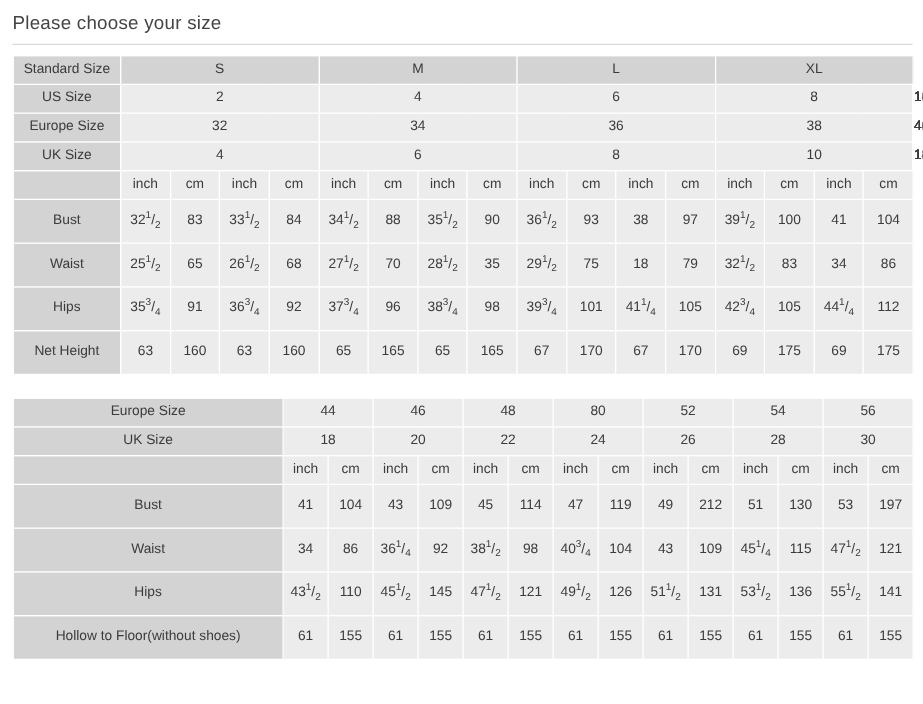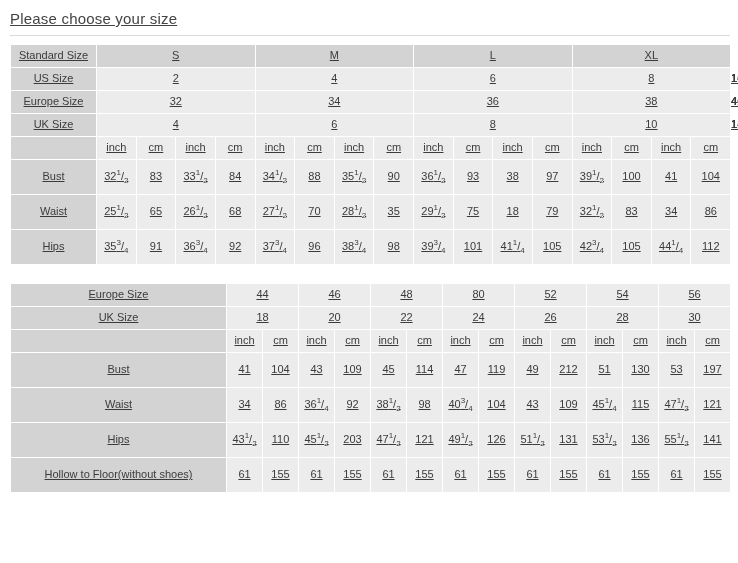--- a/index.html
+++ b/index.html
@@ -18,21 +18,20 @@
     position: relative;
     width: 738px;
     height: 563px;
     box-sizing: border-box;
   }
   .title {
     font-size: 15px;
     color: #444444;
     padding: 10px 0 8px 10px;
     letter-spacing: 0.2px;
-    text-decoration: underline;
   }
   .title-rule {
     height: 1px;
     background: #d9d9d9;
     margin: 0 8px 0 10px;
   }
   table {
     border-collapse: collapse;
     table-layout: fixed;
     font-size: 11px;
@@ -60,21 +59,20 @@
     line-height: 0;
   }
   .t1-wrap {
     padding: 8px 8px 0 10px;
   }
   .t2-wrap {
     padding: 18px 8px 0 10px;
   }
   table.sizechart {
     width: 720px;
-    text-decoration: underline;
   }
   .r-hdr td { height: 22px; }
   .r-row td { height: 22px; }
   .r-tall td { height: 46px; }
   .r-tall2 td { height: 34px; }
 </style>
 </head>
 <body>
 
 <div class="page">
@@ -198,20 +196,39 @@
             <td class="cell">98</td>
             <td class="cell">39<sup>3</sup>/<sub>4</sub></td>
             <td class="cell">101</td>
             <td class="cell">41<sup>1</sup>/<sub>4</sub></td>
             <td class="cell">105</td>
             <td class="cell">42<sup>3</sup>/<sub>4</sub></td>
             <td class="cell">105</td>
             <td class="cell">44<sup>1</sup>/<sub>4</sub></td>
             <td class="cell">112</td>
           </tr>
+          <tr class="r-tall2">
+            <td class="lbl">Net Height</td>
+            <td class="cell">63</td>
+            <td class="cell">160</td>
+            <td class="cell">63</td>
+            <td class="cell">160</td>
+            <td class="cell">65</td>
+            <td class="cell">165</td>
+            <td class="cell">65</td>
+            <td class="cell">165</td>
+            <td class="cell">67</td>
+            <td class="cell">170</td>
+            <td class="cell">67</td>
+            <td class="cell">170</td>
+            <td class="cell">69</td>
+            <td class="cell">175</td>
+            <td class="cell">69</td>
+            <td class="cell">175</td>
+          </tr>
         </tbody>
     </table>
   </div>
 
   <div class="t2-wrap">
     <table class="sizechart">
       <colgroup>
         <col style="width:216px">
         <col span="14" style="width:36px">
       </colgroup>
@@ -285,21 +302,21 @@
             <td class="cell">45<sup>1</sup>/<sub>4</sub></td>
             <td class="cell">115</td>
             <td class="cell">47<sup>1</sup>/<sub>2</sub></td>
             <td class="cell">121</td>
           </tr>
           <tr class="r-tall2">
             <td class="lbl">Hips</td>
             <td class="cell">43<sup>1</sup>/<sub>2</sub></td>
             <td class="cell">110</td>
             <td class="cell">45<sup>1</sup>/<sub>2</sub></td>
-            <td class="cell">203</td>
+            <td class="cell">145</td>
             <td class="cell">47<sup>1</sup>/<sub>2</sub></td>
             <td class="cell">121</td>
             <td class="cell">49<sup>1</sup>/<sub>2</sub></td>
             <td class="cell">126</td>
             <td class="cell">51<sup>1</sup>/<sub>2</sub></td>
             <td class="cell">131</td>
             <td class="cell">53<sup>1</sup>/<sub>2</sub></td>
             <td class="cell">136</td>
             <td class="cell">55<sup>1</sup>/<sub>2</sub></td>
             <td class="cell">141</td>

